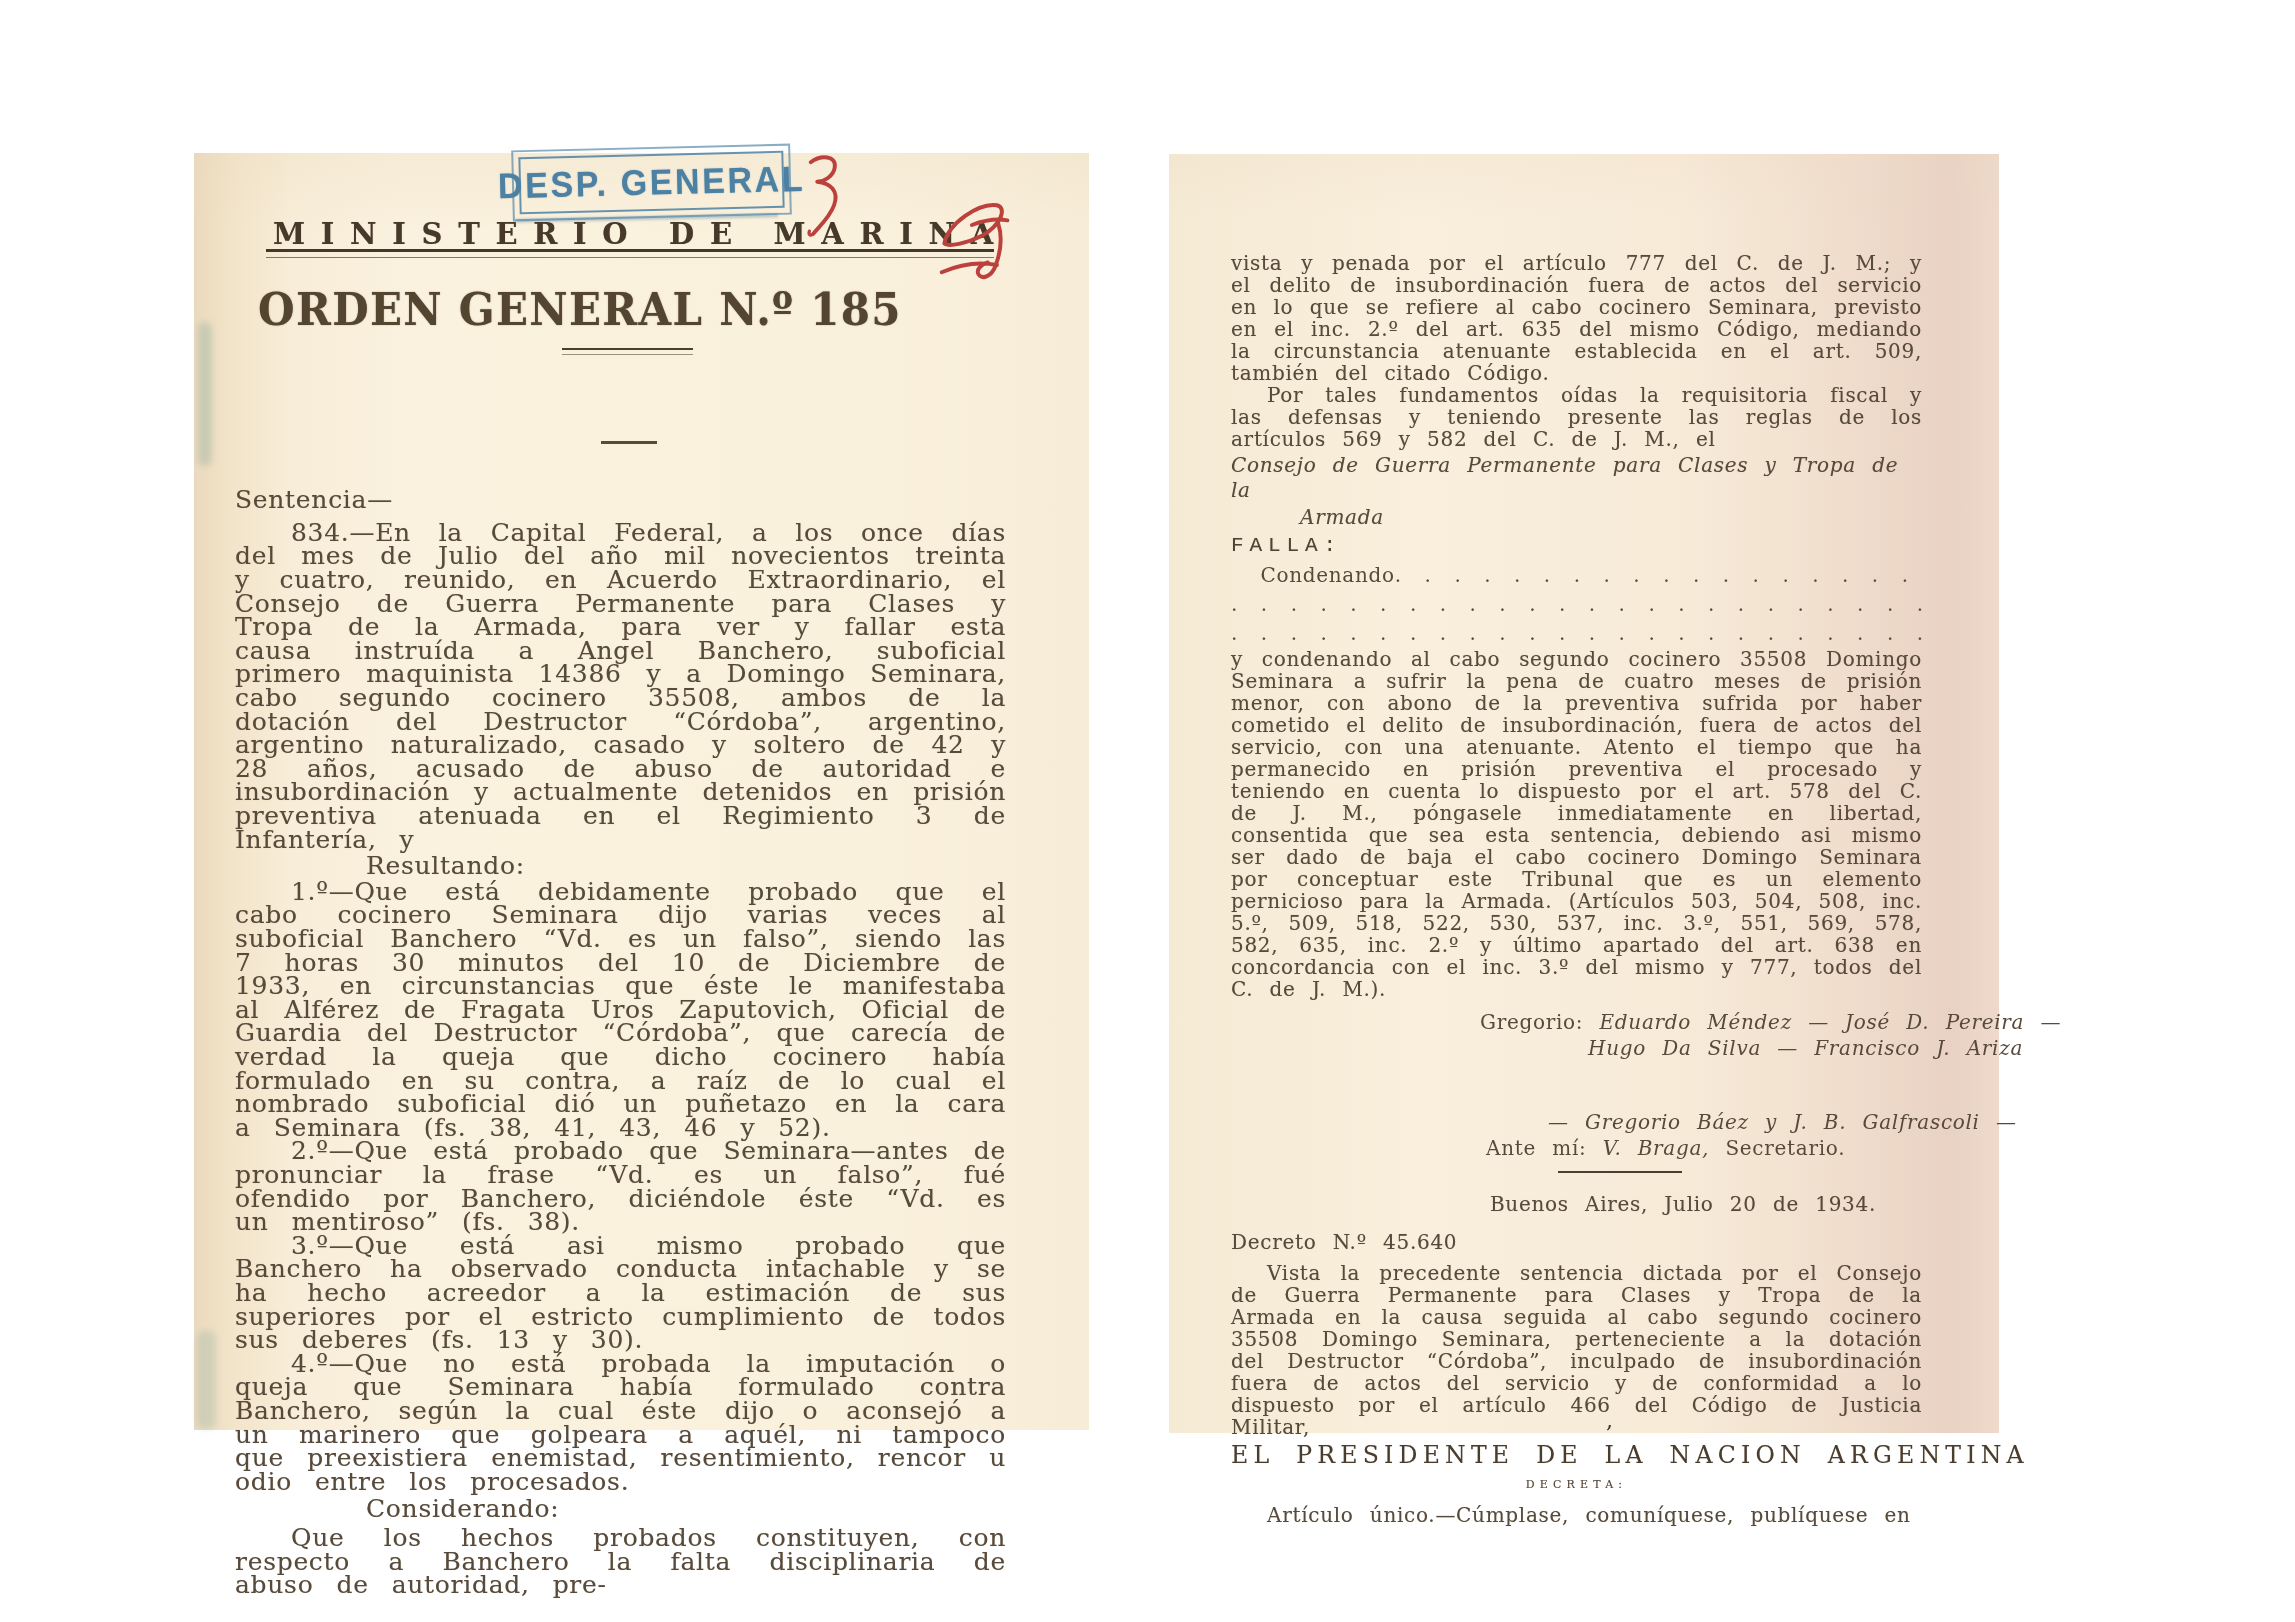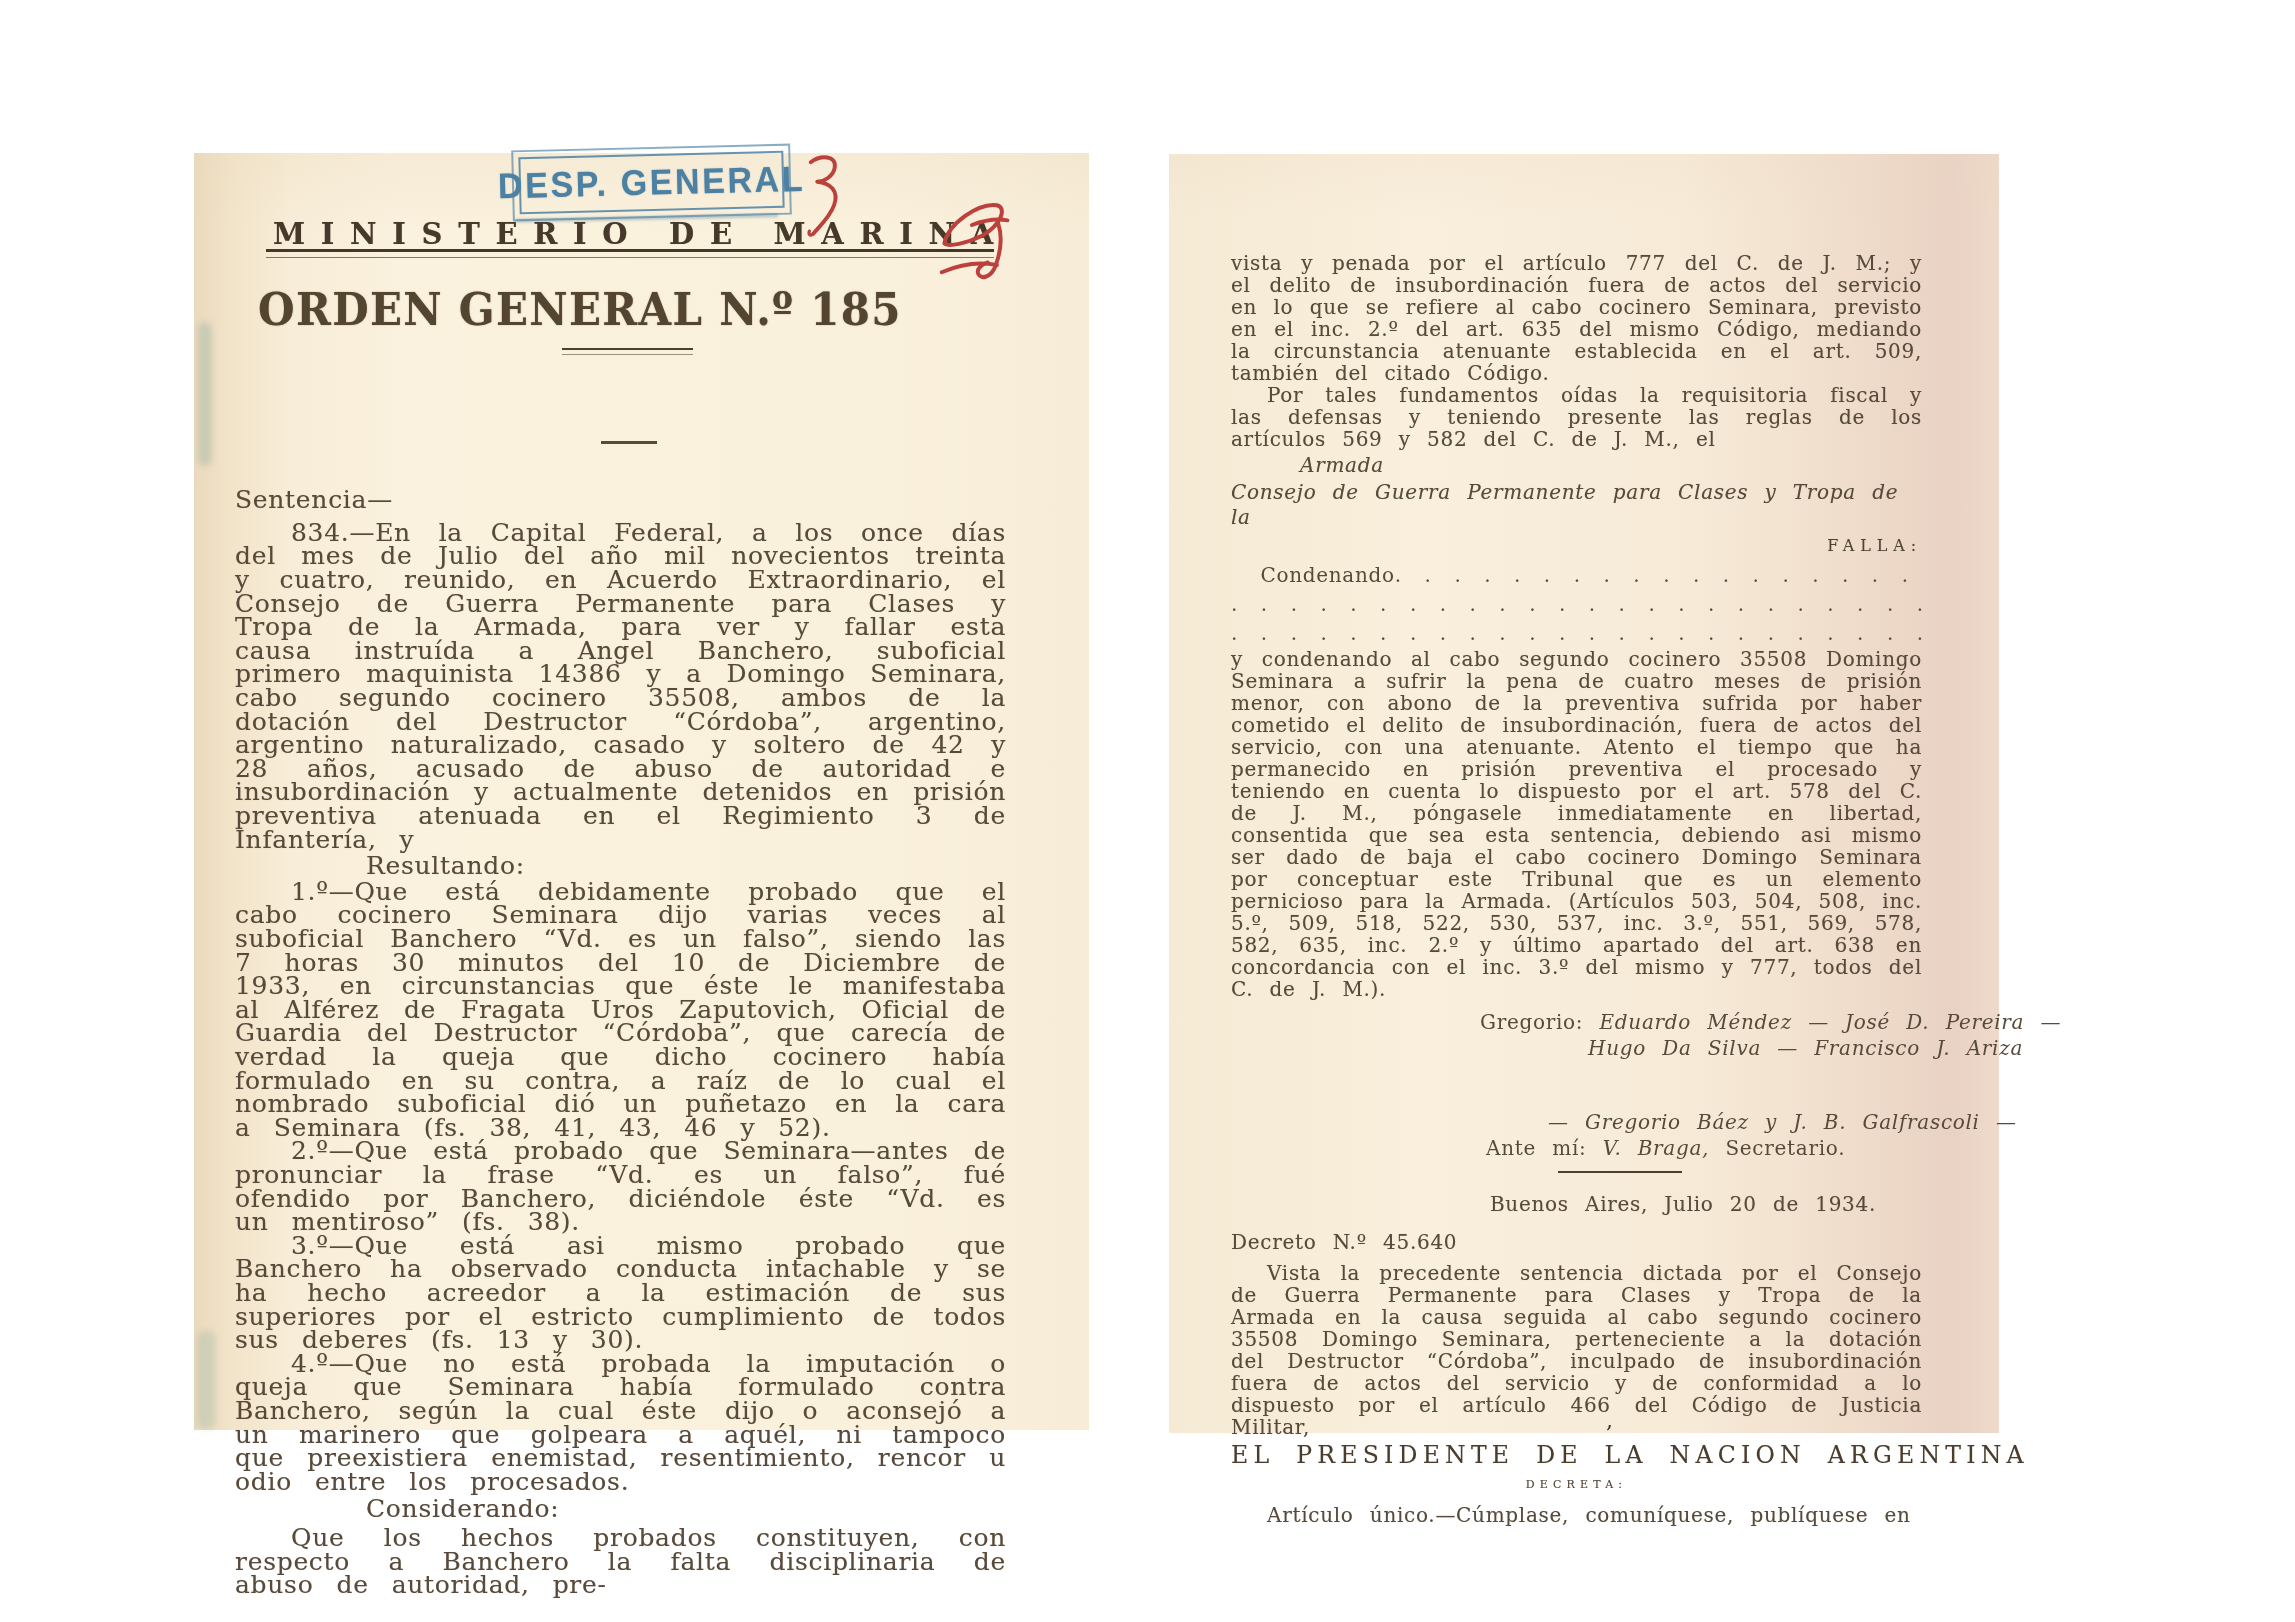--- a/index.html
+++ b/index.html
@@ -89,22 +89,22 @@
   .body-col p{margin:0;text-shadow:0 0 0.7px rgba(88,74,58,0.35);}
   .ind{text-indent:56px;}
   .ind-sm{text-indent:36px;}
   .sect-label{margin-left:131px !important;text-align:left;}
   .sentencia{margin-bottom:9.2px !important;text-align:left;}
   .resultando{margin-top:2.6px !important;margin-bottom:2.6px !important;}
   .considerando{margin-top:3.9px !important;margin-bottom:5.2px !important;}
 
   .council{margin-top:2.6px !important;font-style:italic;line-height:25px;text-align:left;}
   .council-l2{padding-left:69px;}
-  .falla{margin-top:5.2px !important;margin-bottom:3.9px !important;text-align:right;
-     font-size:16px;letter-spacing:5.9px;color:#4f4335;}
+  .falla{margin-top:5.2px !important;margin-bottom:3.9px !important;text-align:left;
+     font-size:21px;letter-spacing:5.9px;color:#4f4335;font-family:Liberation Mono, monospace;}
   .cond-line{display:flex;align-items:baseline;margin-top:1.3px !important;line-height:29px;}
   .cond-word{white-space:nowrap;padding-left:29.4px;}
   .dots{flex:1;overflow:hidden;white-space:nowrap;word-spacing:15.7px;color:#5a4c3c;}
   .dots-row{line-height:29px;overflow:hidden;white-space:nowrap;word-spacing:15.7px;text-align:left;}
   .sentence{line-height:22px;}
   .sigs{margin-top:9.2px;line-height:26px;}
   .sig-line{white-space:nowrap;text-align:left;}
   .sig-1{margin-left:249px;}
   .sig-2{margin-left:357px;}
   .sig-3{margin-left:317px;margin-top:48px;}
@@ -171,22 +171,22 @@
   </div>
 
   <div class="page page-right">
 
     <div class="body-col body-right">
 
       <p>vista y penada por el artículo 777 del C. de J. M.; y el delito de insubordinación fuera de actos del servicio en lo que se refiere al cabo cocinero Seminara, previsto en el inc. 2.º del art. 635 del mismo Código, mediando la circunstancia atenuante establecida en el art. 509, también del citado Código.</p>
 
       <p class="ind-sm">Por tales fundamentos oídas la requisitoria fiscal y las defensas y teniendo presente las reglas de los artículos 569 y 582 del C. de J. M., el</p>
 
+      <p class="council">Consejo de Guerra Permanente para Clases y Tropa de la</p>
       <p class="council council-l2">Armada</p>
-      <p class="council">Consejo de Guerra Permanente para Clases y Tropa de la</p>
 
       <p class="falla">FALLA:</p>
 
       <div class="cond-line">
         <span class="cond-word">Condenando</span>
         <span class="dots">. . . . . . . . . . . . . . . . . . . . . . . . . . . . . .</span>
       </div>
       <div class="dots-row">. . . . . . . . . . . . . . . . . . . . . . . . . . . . . . . . . . . . . . . .</div>
       <div class="dots-row">. . . . . . . . . . . . . . . . . . . . . . . . . . . . . . . . . . . . . . . .</div>
 

